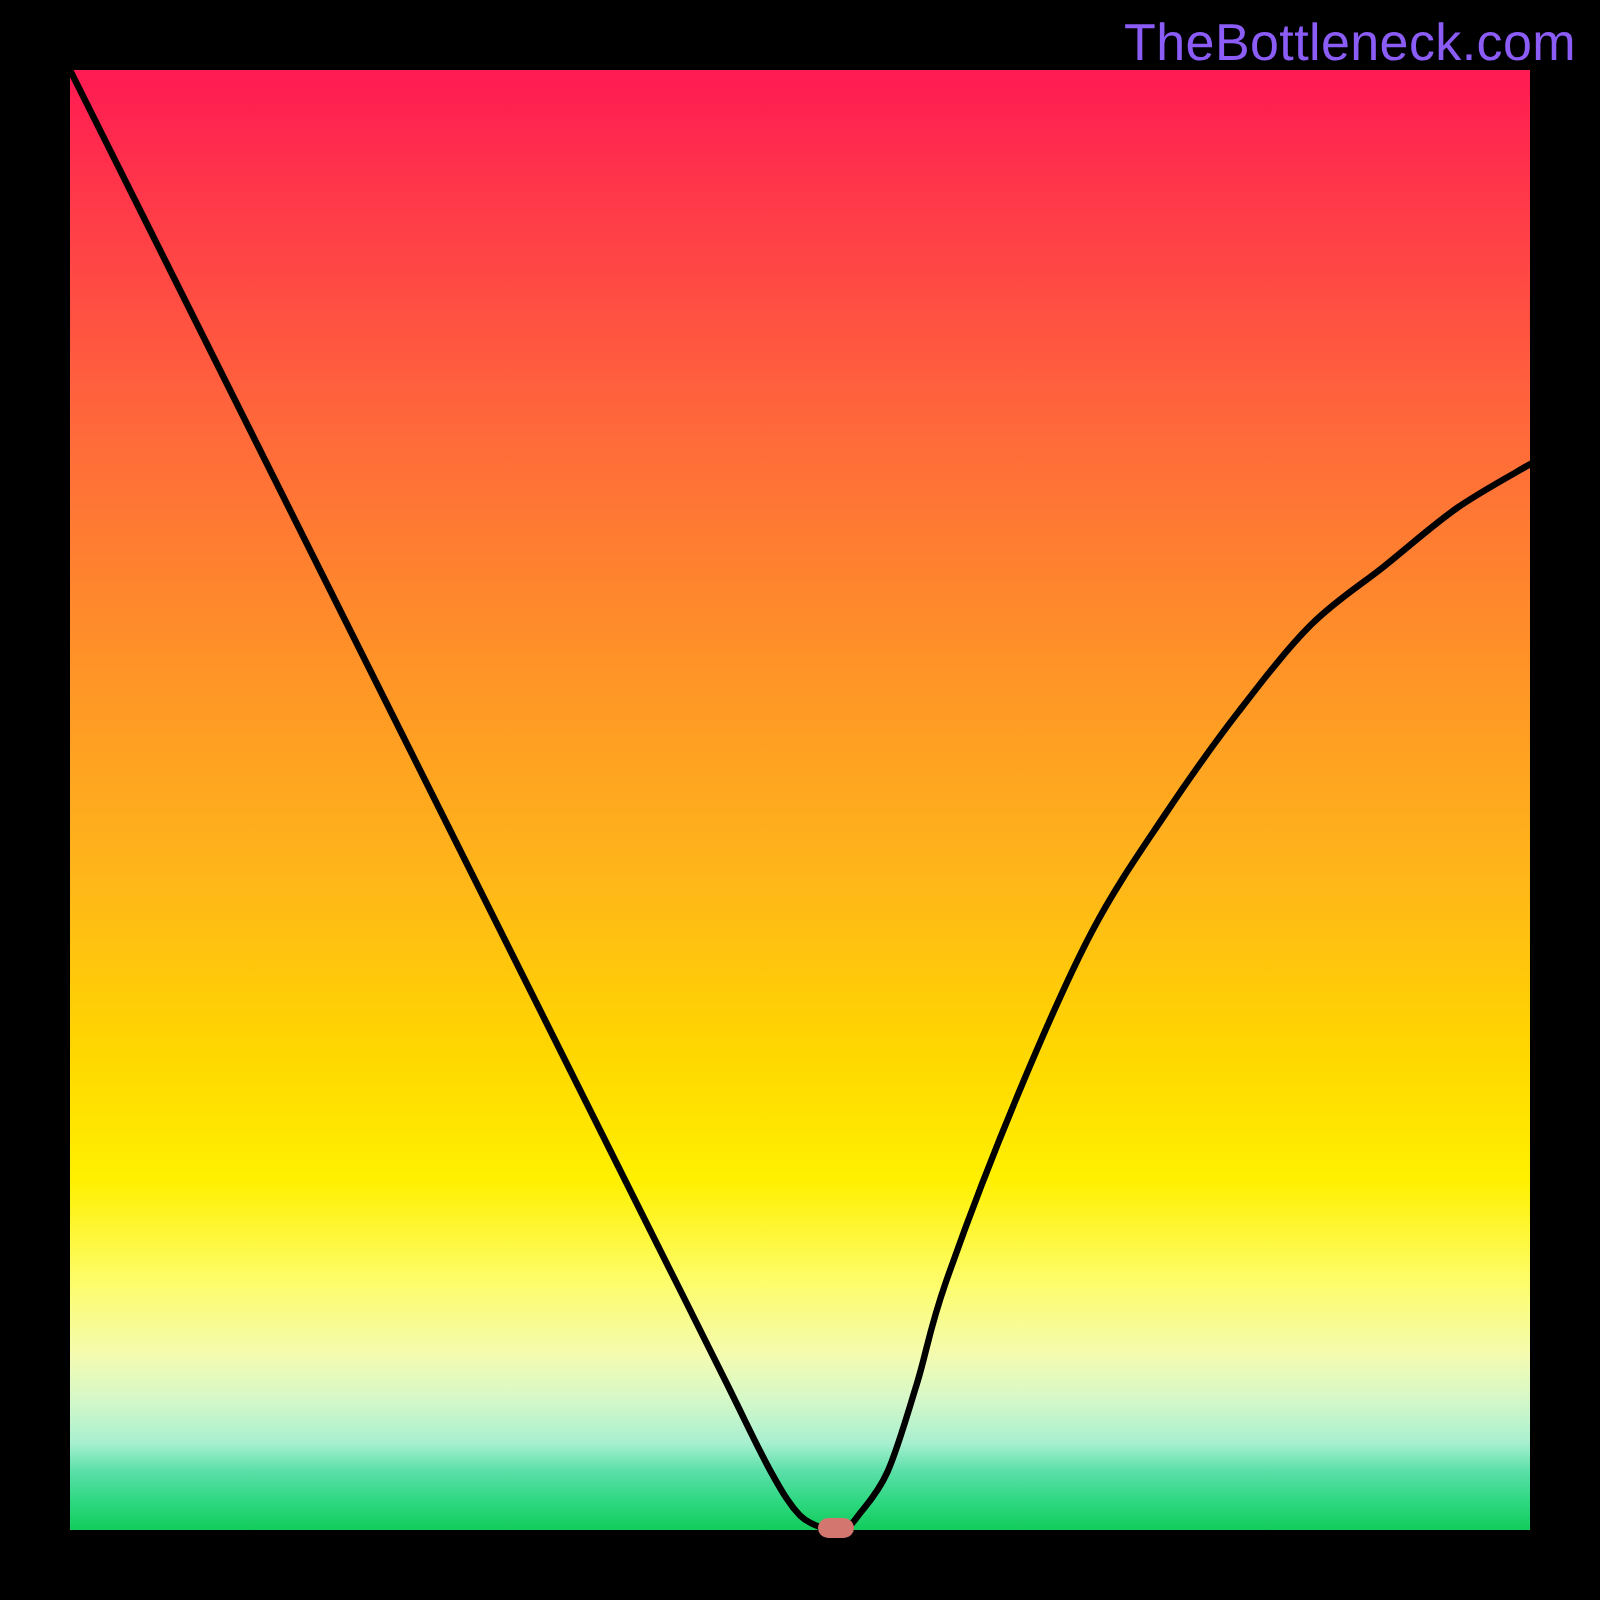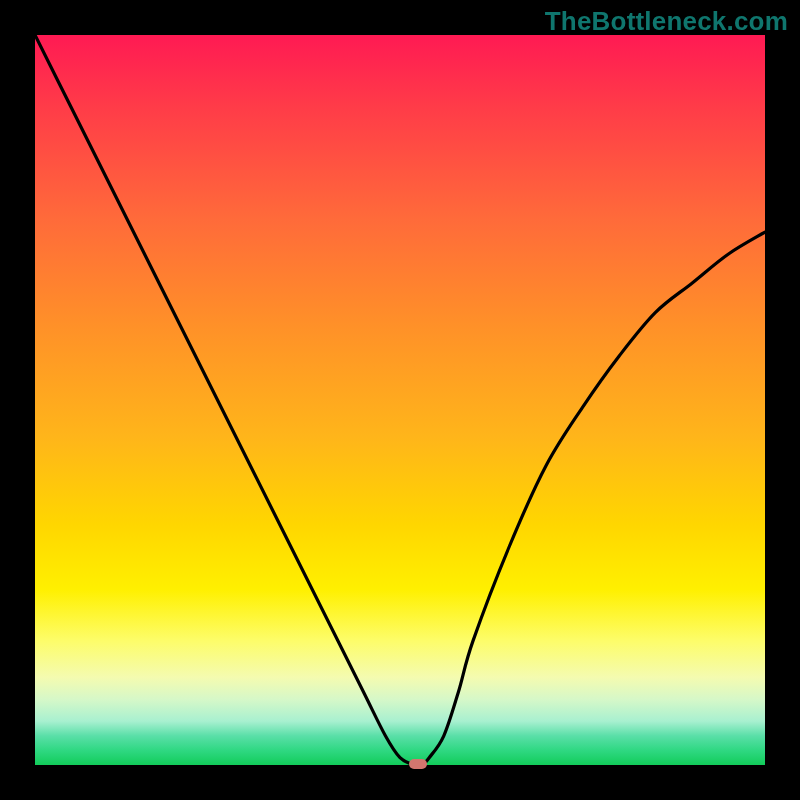--- a/index.html
+++ b/index.html
@@ -42,22 +42,22 @@
       #5adfa8 96%,
       #2fd882 98%,
       #12cc5a 100%
     );
   }
   .watermark {
     position: absolute;
     top: 6px;
     right: 12px;
     font-size: 26px;
-    font-weight: 700;
-    color: #0f766e;
+    font-weight: 400;
+    color: #8b5cf6;
     letter-spacing: 0.2px;
     user-select: none;
   }
   svg.curve {
     position: absolute;
     left: 0;
     top: 0;
     width: 730px;
     height: 730px;
   }

